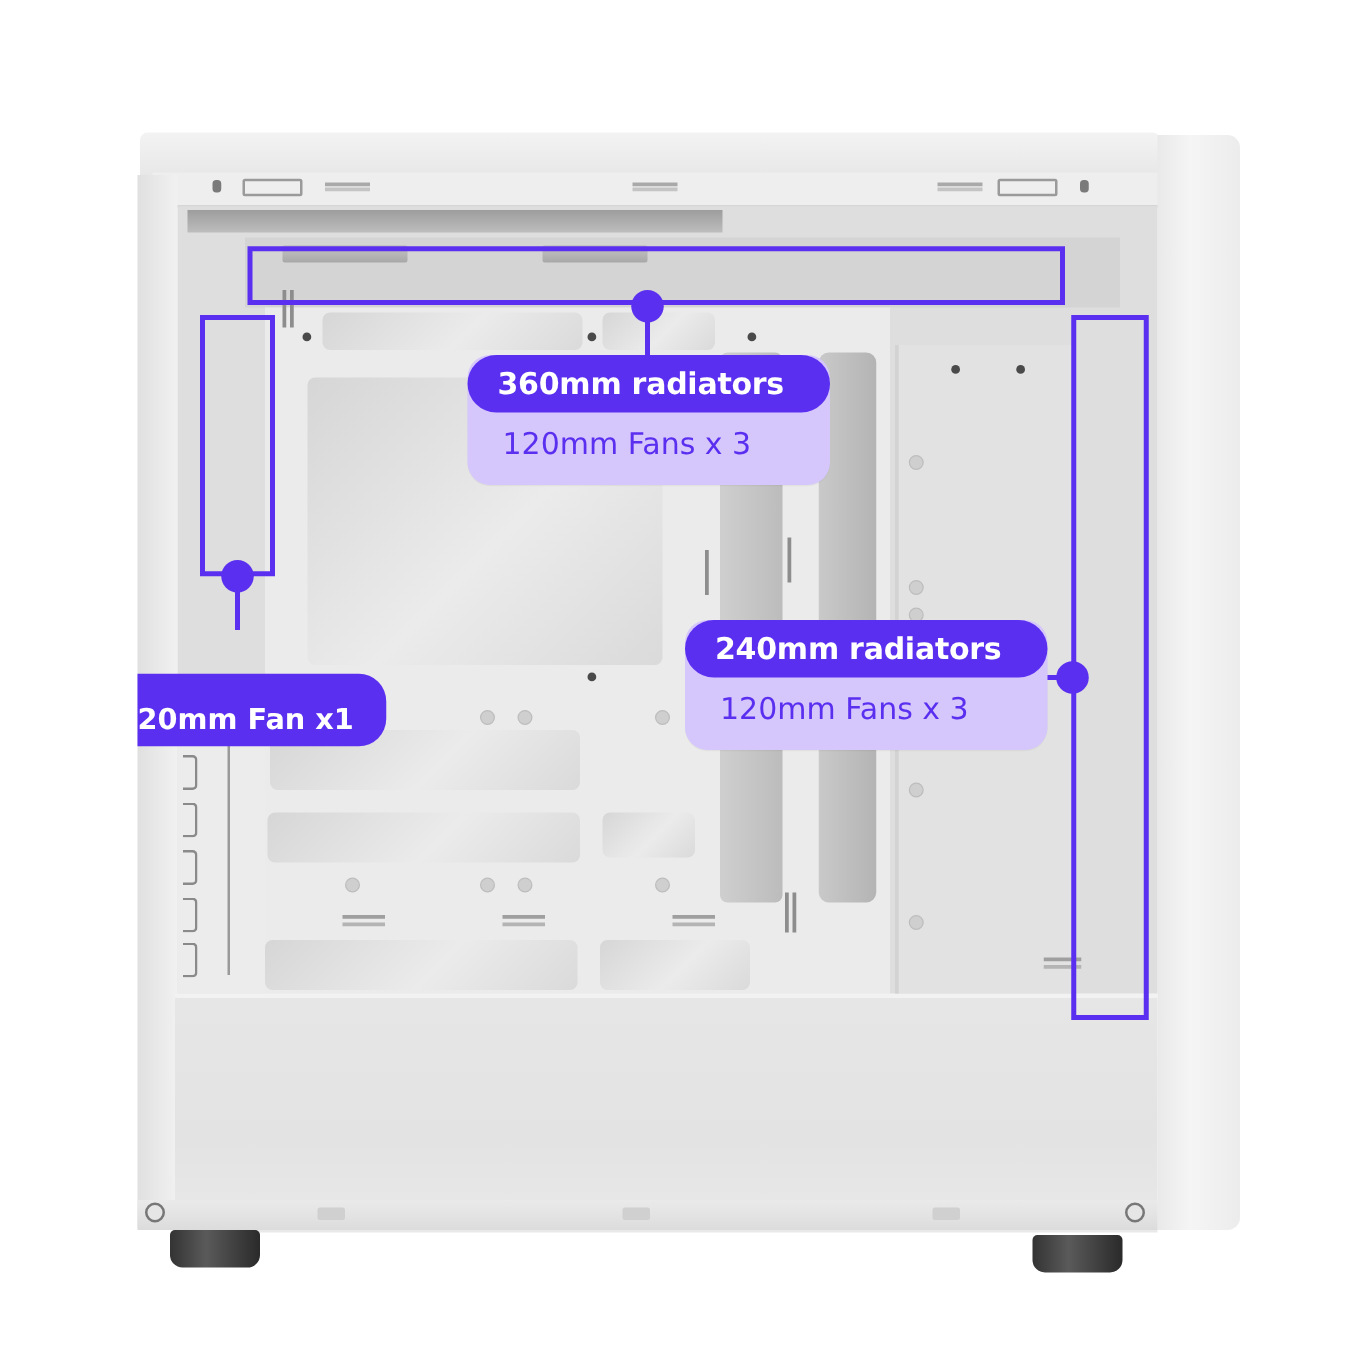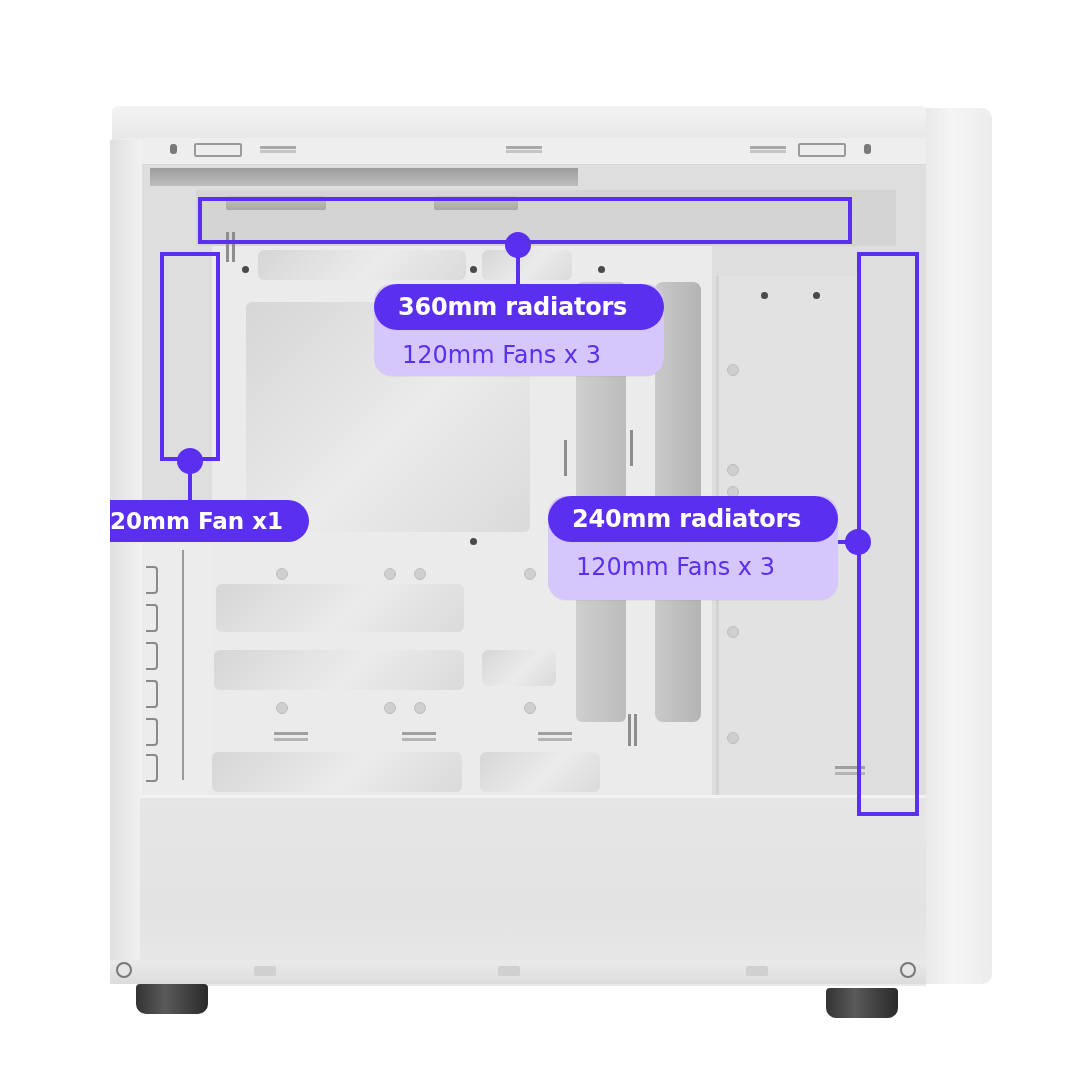--- a/index.html
+++ b/index.html
@@ -79,22 +79,22 @@
     .callout .pill {
       display: block; height: 46px; line-height: 46px; padding: 0 24px;
       background: #5b2ff0; color: #ffffff; border-radius: 23px;
       font-size: 24px; font-weight: bold; letter-spacing: -0.2px; white-space: nowrap;
     }
     .callout .sub {
       display: block; height: 50px; line-height: 50px; padding: 0 28px;
       color: #5b2ff0; font-size: 24px; white-space: nowrap;
     }
     .pill-solo {
-      height: 42px; line-height: 42px; padding: 0 26px 0 0; background:#5b2ff0; color:#fff;
-      border-radius: 0 22px 22px 0; font-size: 23px; font-weight: bold; white-space: nowrap; overflow: hidden;
+      height: 42px; line-height: 42px; padding: 16px 26px 0 0; background:#5b2ff0; color:#fff;
+      border-radius: 0 22px 22px 0; font-size: 23px; font-weight: bold; white-space: nowrap; overflow: hidden; margin-top: 39px;
     }
   </style>
 </head>
 <body>
 
 <div class="abs case-top"></div>
 <div class="abs io-strip">
   <div class="abs io-dot" style="left:48px;top:6px"></div>
   <div class="abs io-bracket" style="left:72px;top:5px"></div>
   <div class="abs io-label" style="left:138px;top:8px"></div>
@@ -184,21 +184,21 @@
   <div class="abs vent" style="left:388px;top:6px"></div>
   <div class="abs vent" style="left:636px;top:6px"></div>
   <div class="abs knob" style="left:790px;top:2px"></div>
 </div>
 <div class="abs foot" style="left:136px;top:984px"></div>
 <div class="abs foot" style="left:826px;top:988px"></div>
 
 <div class="abs zone" style="left:198px;top:197px;width:654px;height:47px"></div>
 <div class="abs stem" style="left:516px;top:244px;width:4px;height:44px"></div>
 <div class="abs node" style="left:505px;top:232px"></div>
-<div class="abs callout" style="left:374px;top:284px;width:290px;height:92px">
+<div class="abs callout" style="left:374px;top:284px;width:290px;height:104px">
   <span class="pill">360mm radiators</span>
   <span class="sub">120mm Fans x 3</span>
 </div>
 
 <div class="abs zone" style="left:160px;top:252px;width:60px;height:209px"></div>
 <div class="abs stem" style="left:188px;top:460px;width:4px;height:44px"></div>
 <div class="abs node" style="left:177px;top:448px"></div>
 <div class="abs pill-solo" style="left:110px;top:500px">20mm Fan x1</div>
 
 <div class="abs zone" style="left:857px;top:252px;width:62px;height:564px"></div>

